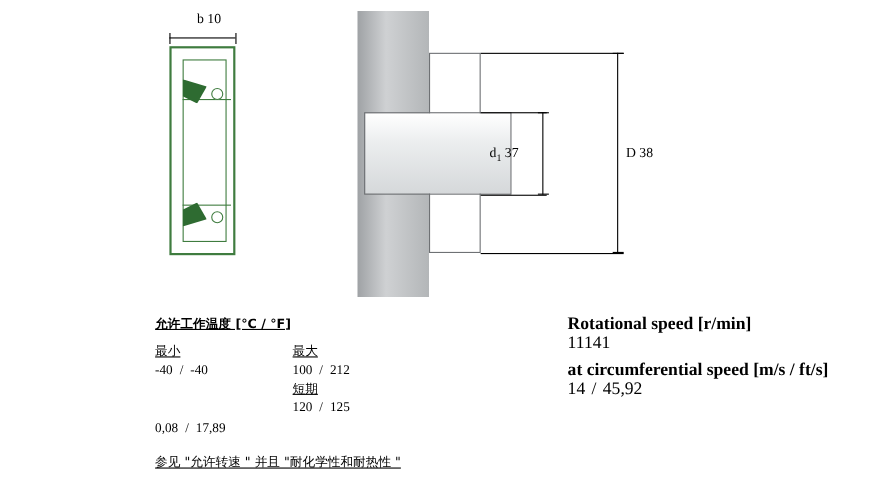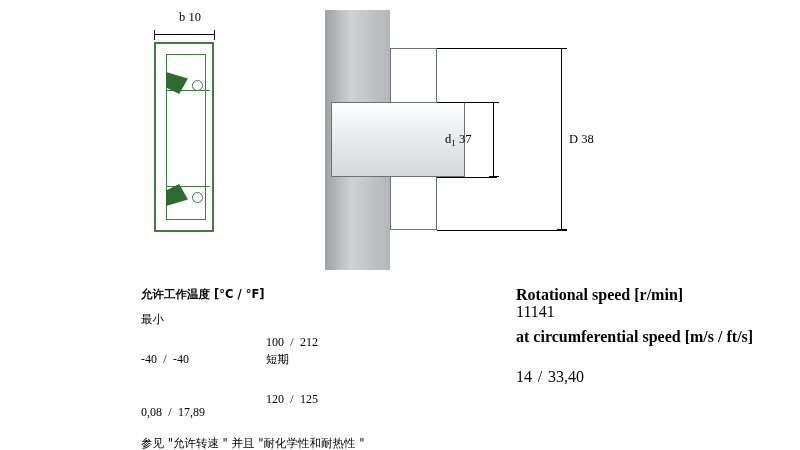--- a/index.html
+++ b/index.html
@@ -201,37 +201,38 @@
   .bold {
     font-weight: bold;
   }
   .row {
     line-height: 17px;
     white-space: nowrap;
   }
   .cn {
     font-family: "DejaVu Sans", sans-serif;
     font-size: 11.5px;
+    text-decoration: underline;
   }
   .cn.bold { font-weight: bold; }
   .temp-table {
     position: relative;
     height: 56px;
   }
   .col-a {
     position: absolute;
     left: 0; top: 0;
     width: 125px;
   }
   .col-b {
     position: absolute;
     left: 125px; top: 0;
     width: 200px;
   }
-  .val { display: inline-block; margin-top: 23px; }
+  .val { display: inline-block; }
   .sep { display: inline-block; width: 16px; text-align: center; }
   .spacer8 { height: 8px; }
   .spacer14 { height: 14px; }
 </style>
 </head>
 <body>
 
 <div class="page">
 
   <div class="seal-wrap">
@@ -269,20 +270,21 @@
     <div class="row cn bold">允许工作温度 [°C / °F]</div>
     <div class="spacer8"></div>
     <div class="temp-table">
       <div class="col-a">
         <div class="row cn">最小</div>
         <div class="row">
           <span class="val">-40</span><span class="sep">/</span><span class="val">-40</span>
         </div>
       </div>
       <div class="col-b">
+        <div class="row cn">最大</div>
         <div class="row">
           <span class="val">100</span><span class="sep">/</span><span class="val">212</span>
         </div>
         <div class="row cn">短期</div>
         <div class="row">
           <span class="val">120</span><span class="sep">/</span><span class="val">125</span>
         </div>
       </div>
     </div>
     <div class="spacer14"></div>
@@ -292,17 +294,17 @@
     <div class="spacer14"></div>
     <div class="row cn">参见 "允许转速 " 并且 "耐化学性和耐热性 "</div>
   </div>
 
   <div class="text-right">
     <div class="row bold">Rotational speed [r/min]</div>
     <div class="row">11141</div>
     <div class="spacer8"></div>
     <div class="row bold">at circumferential speed [m/s / ft/s]</div>
     <div class="row">
-      <span class="val">14</span><span class="sep">/</span><span class="val">33,40</span>
+      <span class="val">14</span><span class="sep">/</span><span class="val">45,92</span>
     </div>
   </div>
 
 </div>
 
 </body></html>

